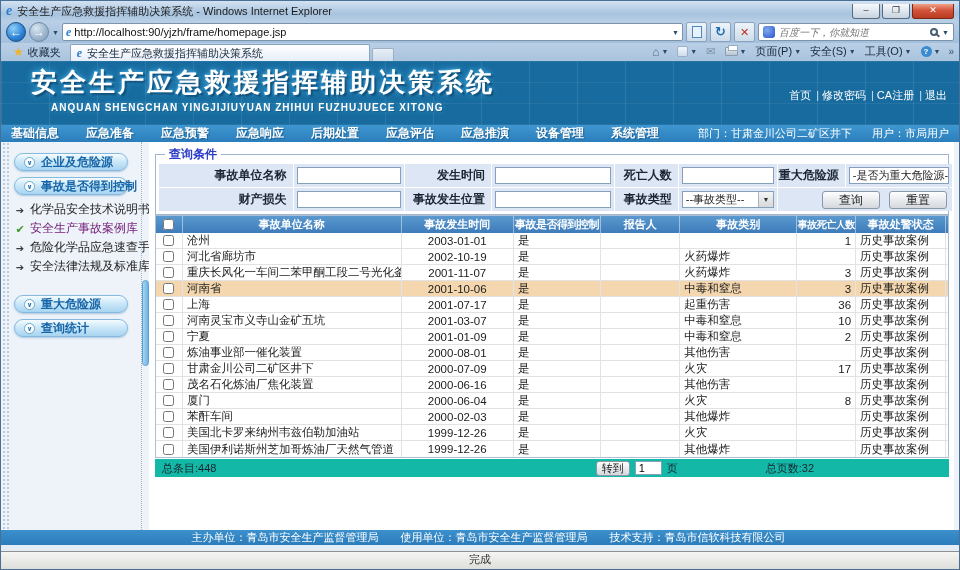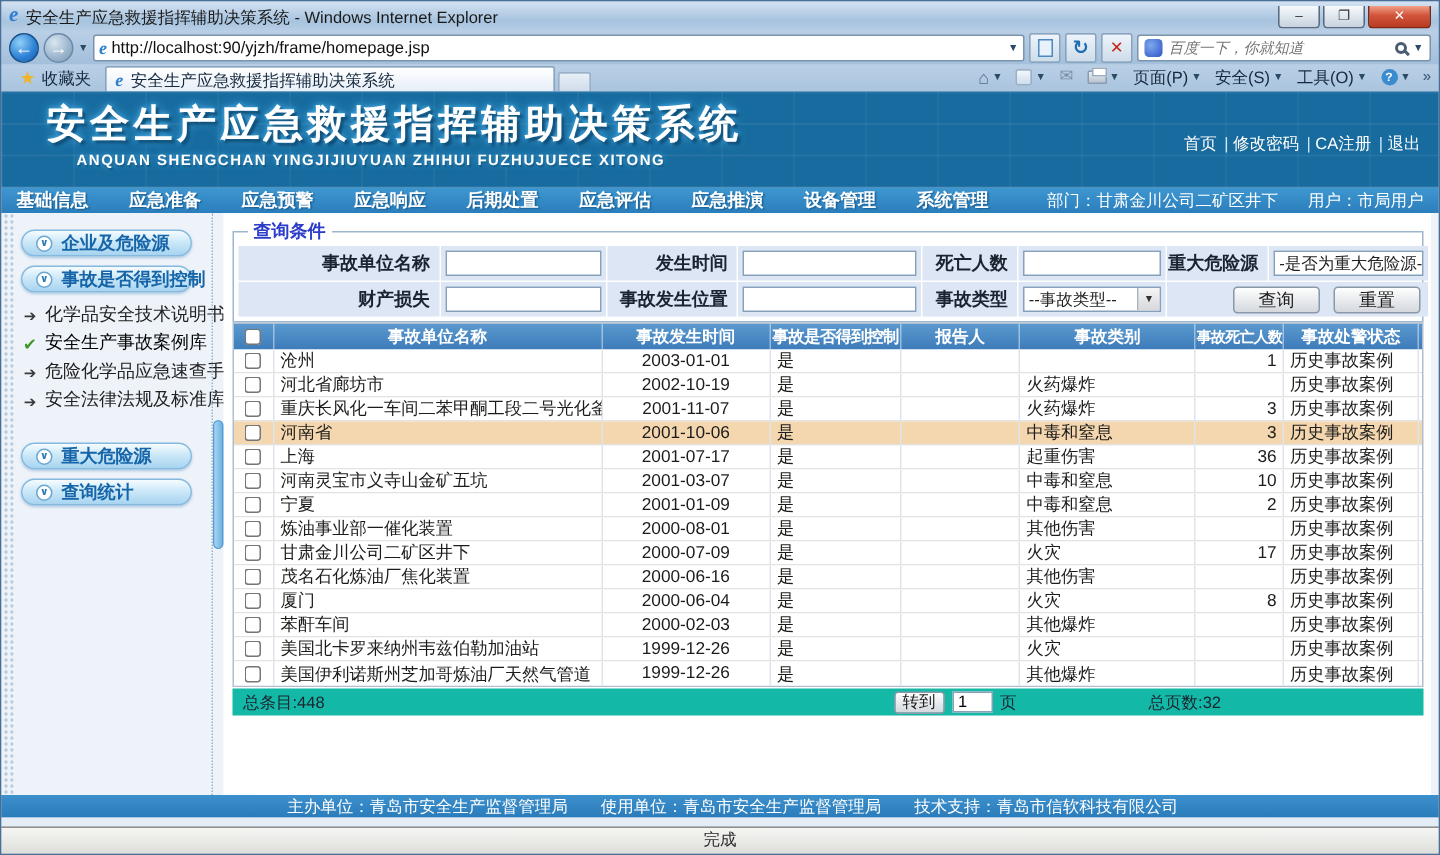--- a/index.html
+++ b/index.html
@@ -72,21 +72,21 @@
   .sidebar { width:140px; padding-top:11px; flex:none; }
   .side-group { width:114px; height:18px; margin:0 auto 6px; border:1px solid #85bade; border-radius:9px;
     background:linear-gradient(#f6fcff,#cce8f8 45%,#a8d4f0); display:flex; align-items:center; gap:6px; padding:0 9px;
     color:#1565a8; font-weight:bold; font-size:12px; box-shadow:0 1px 2px rgba(70,130,180,.4); white-space:nowrap; }
   .circ-chevron-icon { width:11px; height:11px; border-radius:50%; background:#fff; border:1px solid #6aa8d0; color:#2a7ab8; font-size:7px; line-height:9px; text-align:center; flex:none; }
   .side-items { margin:2px 0 4px; }
   .side-item { display:flex; align-items:center; gap:4px; font-size:12px; color:#222; margin:2px 0 2px 13px; white-space:nowrap; }
   .si-icon { flex:none; width:12px; text-align:center; }
   .si-icon.arrow-right-icon::before { content:"➔"; color:#3a3a3a; font-size:10px; }
   .si-icon.check-icon::before { content:"✔"; color:#3a9a28; font-size:11px; font-weight:bold; }
-  .side-item.active .si-label { color:#000000; }
+  .side-item.active .si-label { color:#701a75; }
   .group-gap { height:16px; }
 
   .splitter { width:8px; flex:none; border-left:1px dotted #9ab4cc; position:relative; }
   .split-handle { position:absolute; left:0; top:138px; width:7px; height:86px; border-radius:4px;
     background:linear-gradient(90deg,#a8d4f0,#6fb4e2); border:1px solid #58a0d4; }
 
   .main { flex:1; background:#fff; margin-right:5px; padding:3px 3px 0 4px; display:flex; flex-direction:column; min-width:0; }
 
   fieldset.query { border:1px solid #9eb6ce; margin:1px 2px 0; padding:1px 3px 3px; }
   fieldset.query legend { color:#2b3cc8; font-size:12px; font-weight:bold; padding:0 4px; margin-left:6px; }

